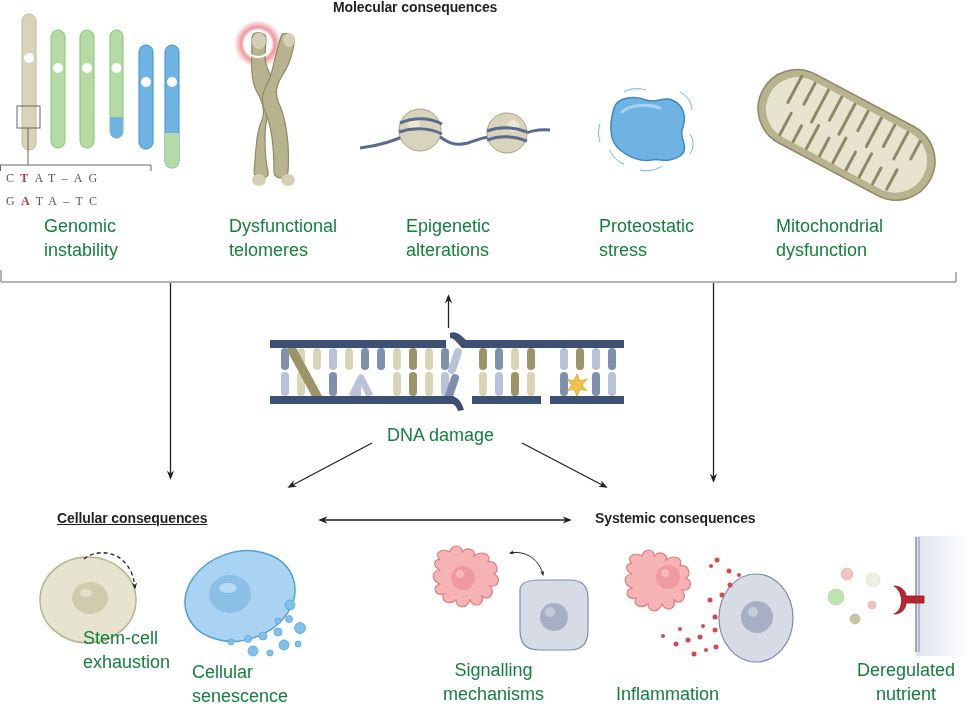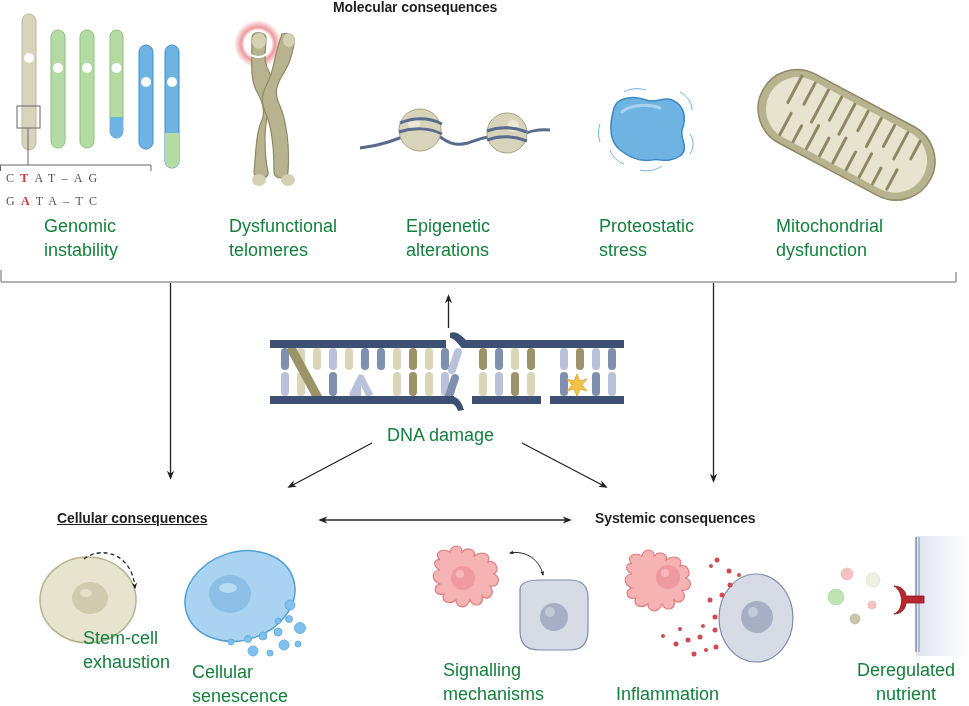--- a/index.html
+++ b/index.html
@@ -300,17 +300,17 @@
 
 <div class="abs label" style="left:387px; top:423px;">DNA damage</div>
 
 <div class="abs title" style="left:57px; top:510px;text-decoration:underline;">Cellular consequences</div>
 <div class="abs title" style="left:595px; top:510px;">Systemic consequences</div>
 
 <div class="abs label" style="left:39px; top:626px;margin-left:44px;">Stem-cell
 exhaustion</div>
 <div class="abs label" style="left:192px; top:660px;">Cellular
 senescence</div>
-<div class="abs label" style="left:443px; top:658px;">Signalling
+<div class="abs label" style="left:443px; top:658px;text-align:center;">Signalling
 mechanisms</div>
 <div class="abs label" style="left:616px; top:682px;text-align:center;">Inflammation</div>
 <div class="abs label" style="left:843px; top:658px;text-align:center;">Deregulated
 nutrient sensing</div>
 
 </body></html>

